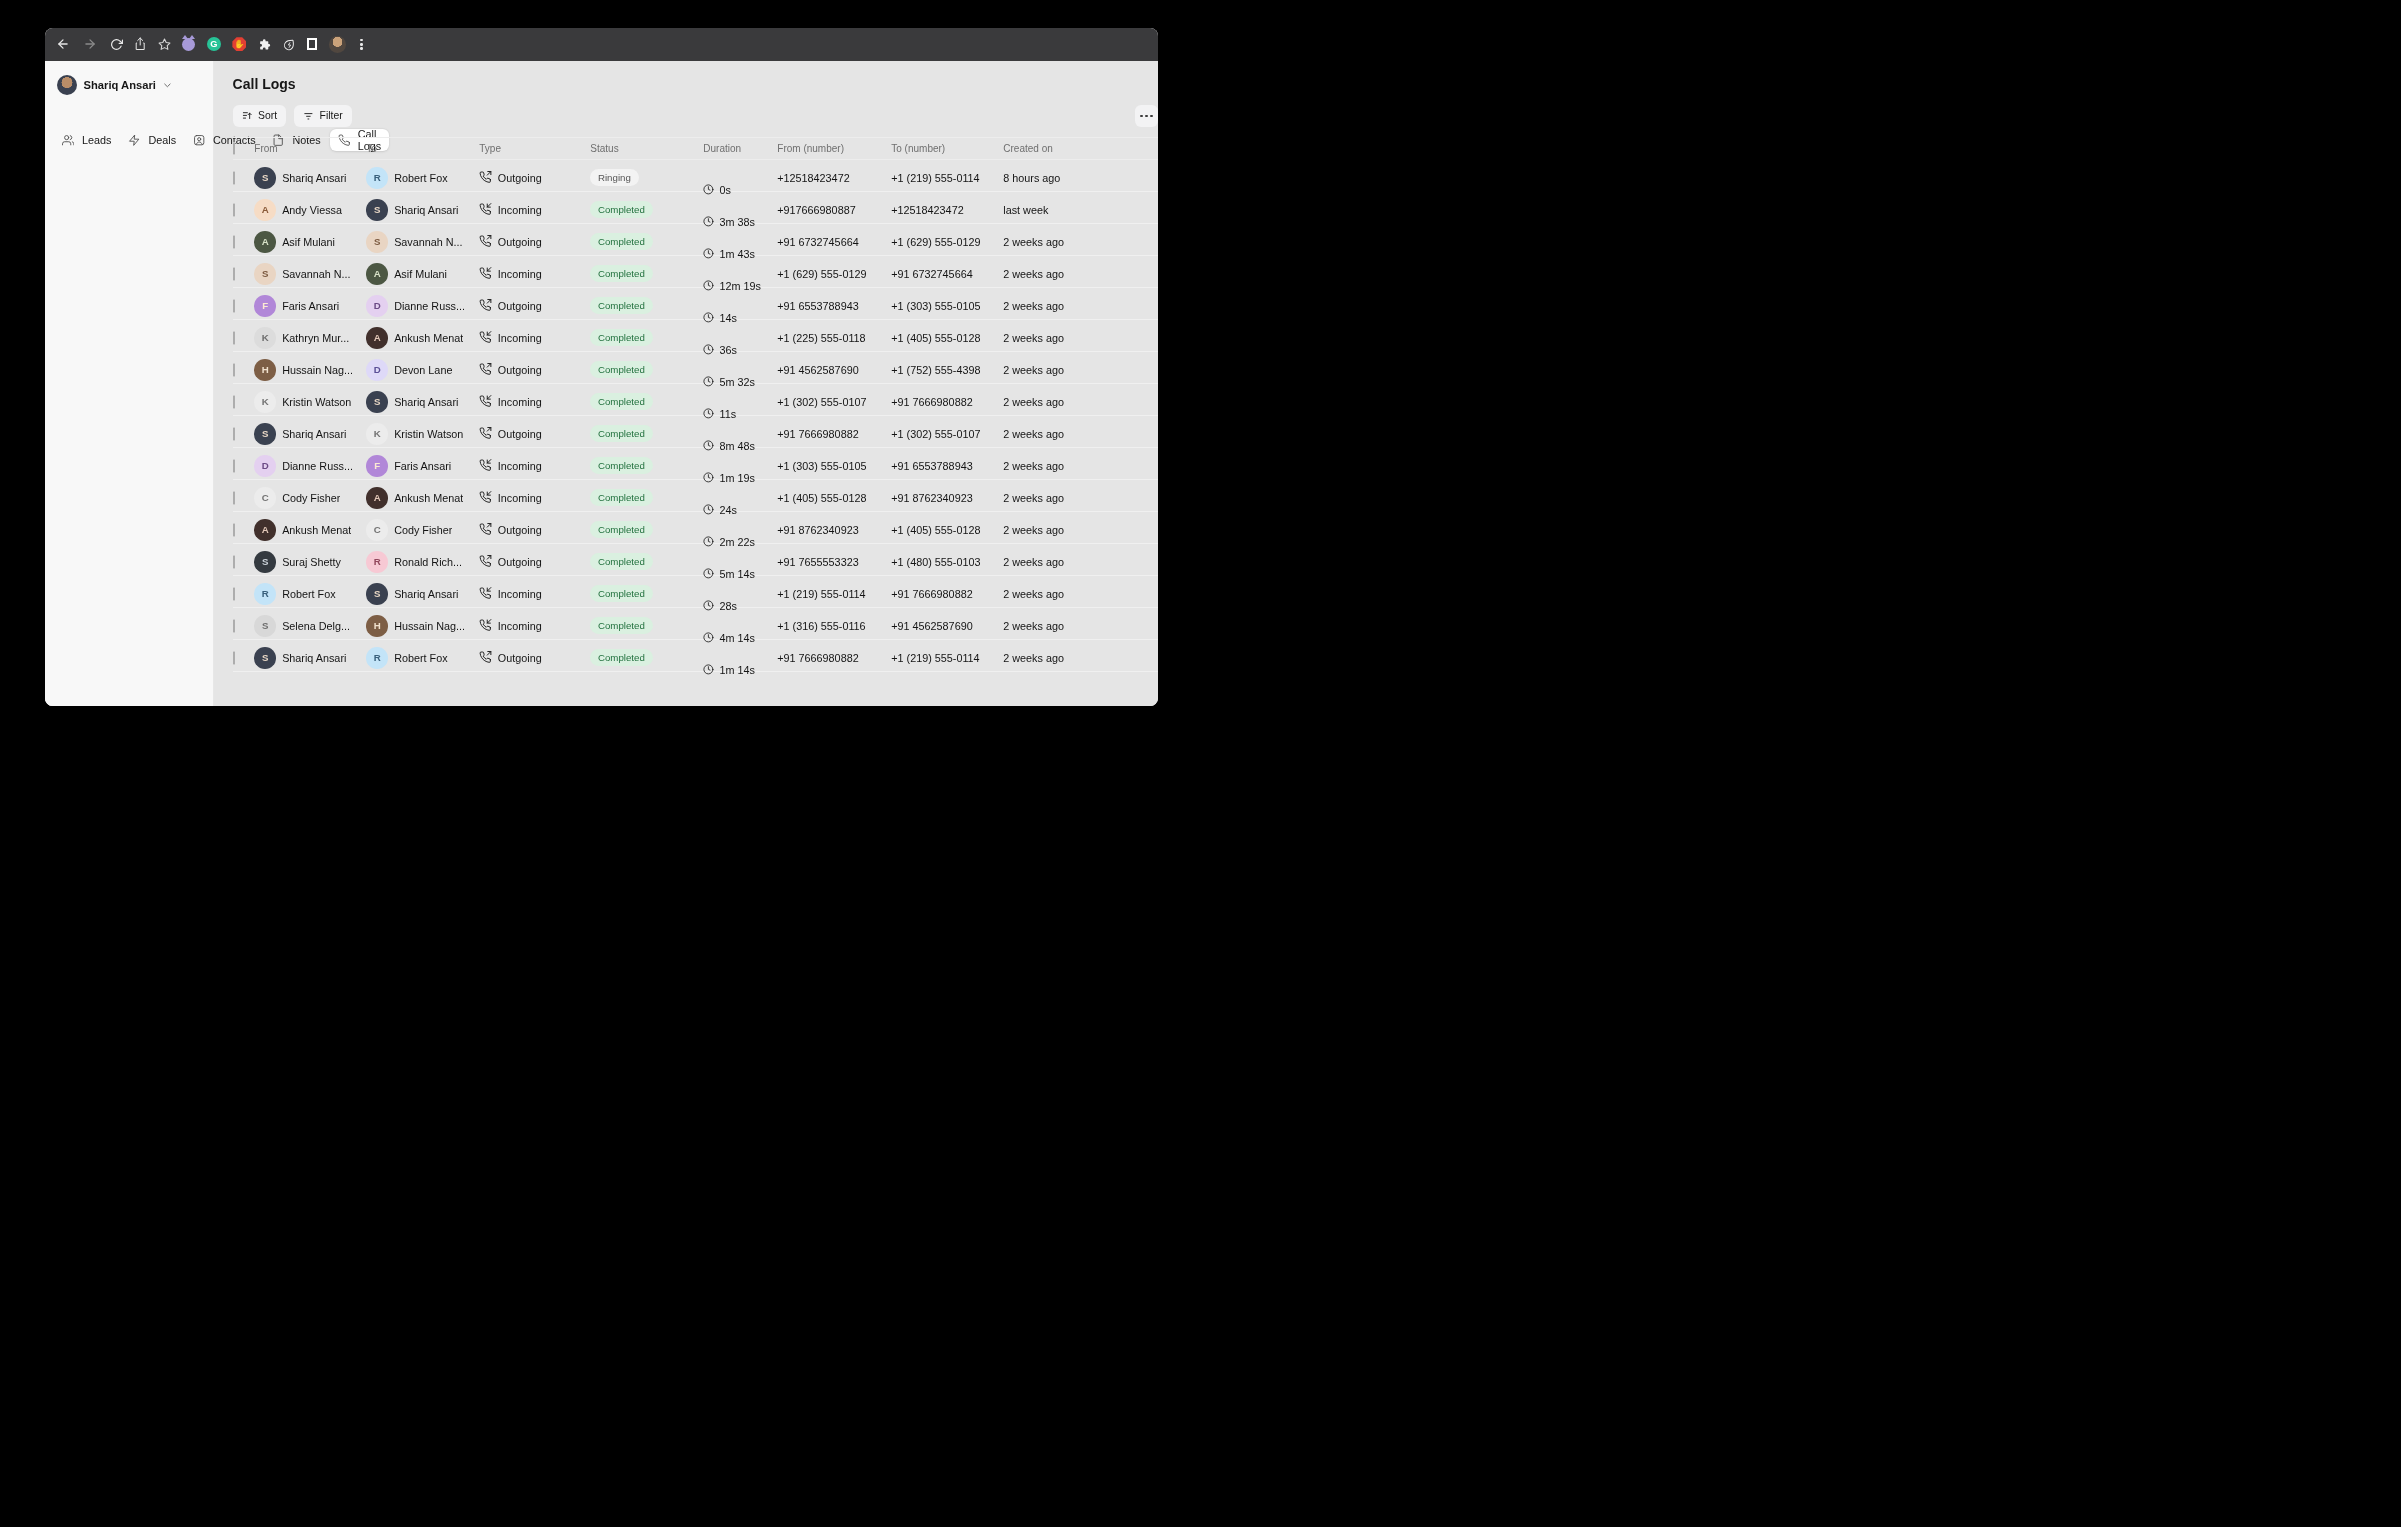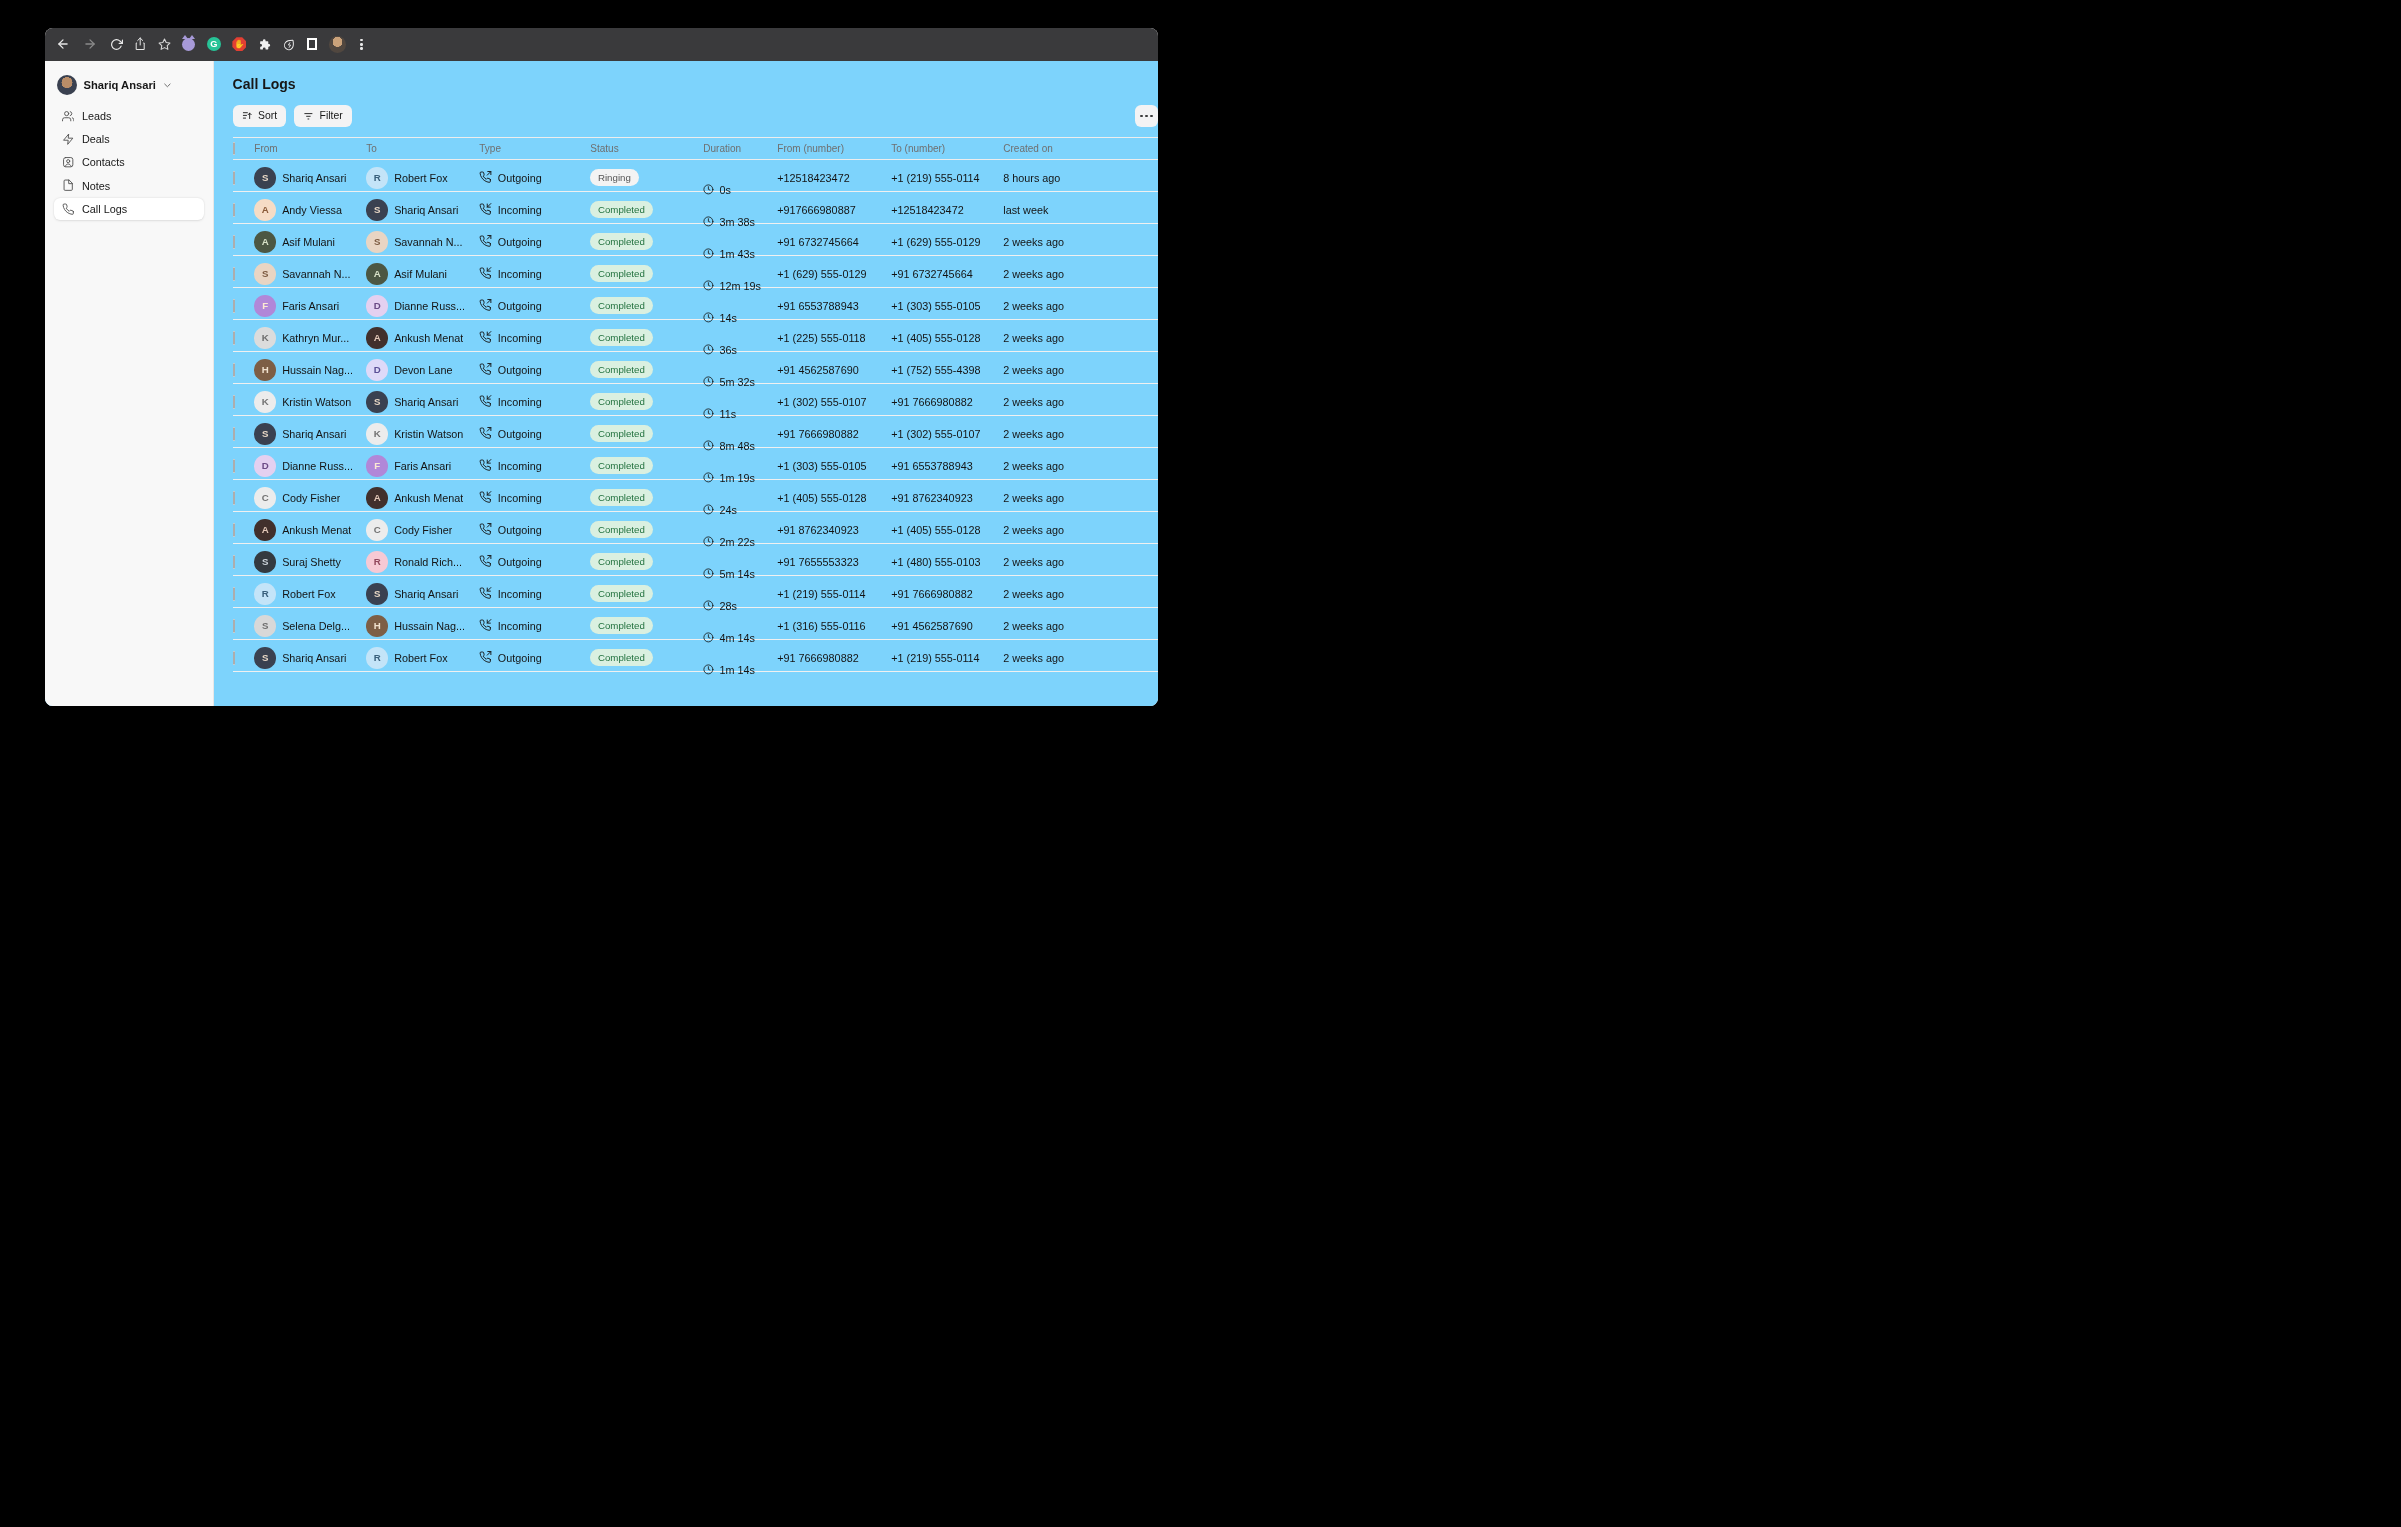--- a/index.html
+++ b/index.html
@@ -40,28 +40,28 @@
               font-weight:bold; text-align:center; line-height:14px; }
   .ext-adb  { width:14px; height:14px; background:#e23f33; color:#fff; font-size:8.5px; text-align:center;
               line-height:14px; clip-path:polygon(30% 0,70% 0,100% 30%,100% 70%,70% 100%,30% 100%,0 70%,0 30%); }
   .ext-rect { width:10px; height:11.6px; border:2.3px solid #fff; }
   .tb-avatar { width:17px; height:17px; border-radius:50%; background:#8a6a50;
                background:radial-gradient(circle at 50% 35%, #caa27a 0 35%, #51473f 36% 100%); }
   .dots-v { display:flex; flex-direction:column; gap:1.9px; padding:1.5px 3.1px; }
   .dots-v i { width:2.5px; height:2.5px; border-radius:50%; background:#e6e6e6; }
 
   
-  .content { flex:1; display:flex; min-height:0; background:#7dd3fc; }
+  .content { flex:1; display:flex; min-height:0; background:#e5e5e5; }
 
   .sidebar { width:169px; flex:none; background:#f8f8f8; border-right:0.8px solid #e7e7e7; padding:14px 9.3px 0 9.3px; }
   .user-row { display:flex; align-items:center; gap:6.2px; padding:0 3.1px; height:21.7px; }
   .user-avatar { width:20px; height:20px; border-radius:50%; flex:none;
                  background:radial-gradient(circle at 50% 38%, #b98d68 0 34%, #3a4150 35% 100%); }
   .user-name { font-size:11.2px; font-weight:700; color:#171717; }
-  .nav { margin-top:9px; display:flex; flex-direction:column; gap:1.5px; }
+  .nav { margin-top:33px; display:flex; gap:1.5px; }
   .nav-item { height:21.7px; border-radius:6.2px; display:flex; align-items:center; gap:7.7px; padding:0 7.7px;
               color:#171717; font-size:10.8px; }
   .nav-item.active { background:#fff; box-shadow:0 0.8px 2.3px rgba(0,0,0,0.1), 0 0 0 0.8px rgba(0,0,0,0.02); }
   .nav-icon { display:flex; align-items:center; color:#525252; }
 
   .main { flex:1; min-width:0; padding:0 0 0 18.6px; display:flex; flex-direction:column; }
   .page-title { margin-top:15.5px; font-size:14px; font-weight:700; color:#171717; }
   .controls { margin-top:13px; display:flex; align-items:center; }
   .btn { height:21.7px; background:#f3f3f4; border:none; border-radius:6.2px; display:flex; align-items:center;
          gap:5.4px; padding:0 9.3px; font-size:10.4px; color:#171717; font-family:inherit; }

